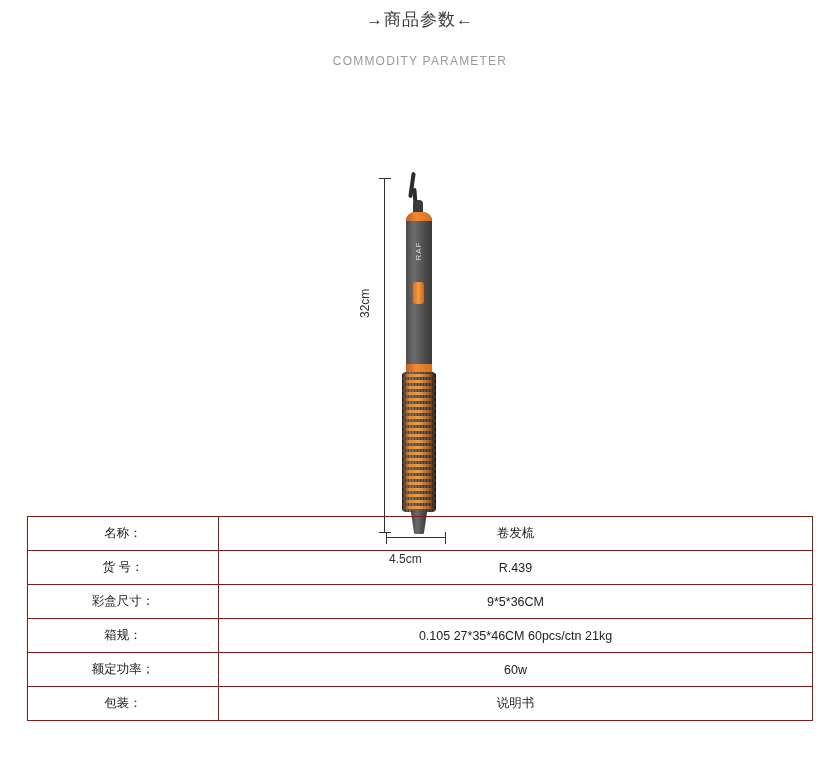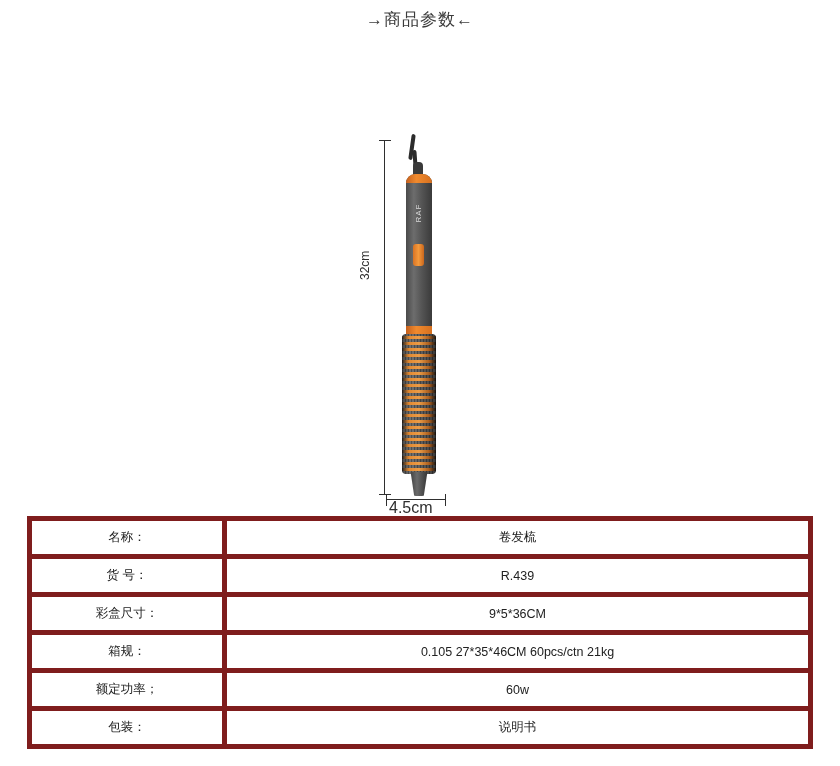--- a/index.html
+++ b/index.html
@@ -101,22 +101,22 @@
     top: 0;
     width: 1px;
     height: 12px;
     background: #2f2f2f;
   }
   .dim-h .cap-l { left: 0; }
   .dim-h .cap-r { left: 59px; }
   .dim-h-label {
     position: absolute;
     left: 389px;
-    top: 457px;
-    font-size: 16px;
+    top: 472px;
+    font-size: 12px;
     color: #2f2f2f;
     white-space: nowrap;
   }
   
   .device {
     position: absolute;
     left: 392px;
     top: 92px;
     width: 60px;
     height: 368px;
@@ -241,39 +241,40 @@
     left: 27px;
     top: 516px;
     width: 786px;
   }
   table.spec {
     border-collapse: collapse;
     width: 786px;
     table-layout: fixed;
   }
   table.spec td {
-    border: 5px solid #7f1d1d;
+    border: 1px solid #7f1d1d;
     height: 33px;
     font-size: 12.5px;
     color: #222;
     text-align: center;
     vertical-align: middle;
     padding: 0;
   }
   table.spec td.label {
     width: 190px;
   }
 </style>
 </head>
 <body>
 
 <div class="page">
 
   <div class="header">
     <div class="title-cn">→商品参数←</div>
+    <div class="title-en">COMMODITY  PARAMETER</div>
   </div>
 
   <div class="product-area">
 
     <div class="dim-v">
       <div class="cap-top"></div>
       <div class="line"></div>
       <div class="cap-bot"></div>
     </div>
     <div class="dim-v-label">32cm</div>

